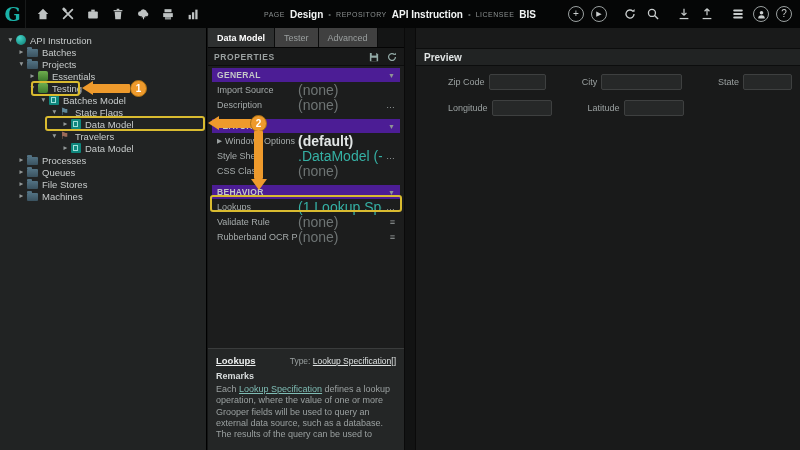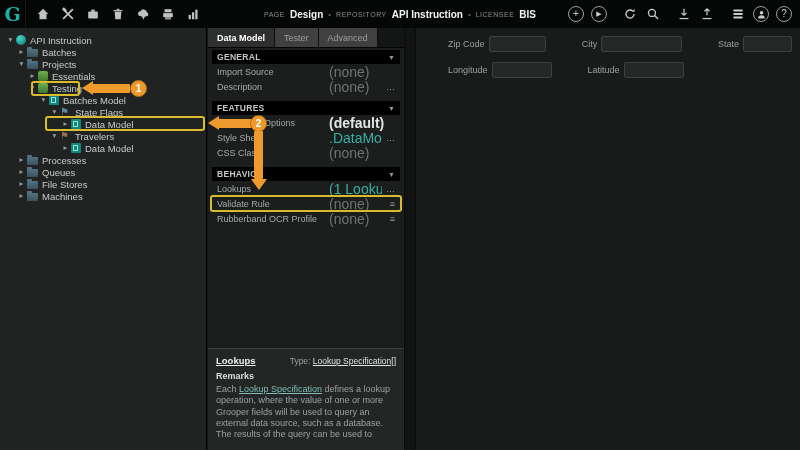--- a/index.html
+++ b/index.html
@@ -50,26 +50,26 @@
   .tl{white-space:nowrap;color:#c8cccc;font-size:9.5px;}
 
   
   .tabs{height:20px;display:flex;background:#141515;border-bottom:1px solid #040404;}
   .tab{padding:0 9px;display:flex;align-items:center;font-size:9px;color:#9a9f9f;background:#404040;border-right:1px solid #0b0c0c;}
   .tab.active{background:#2e3030;color:#fff;font-weight:bold;}
   .props-bar{height:18px;background:#181919;display:flex;align-items:center;padding:0 6px;border-bottom:1px solid #0c0d0d;}
   .props-title{font-size:8.5px;font-weight:bold;letter-spacing:.6px;color:#9aa0a0;}
   .props-icons{margin-left:auto;display:flex;gap:6px;align-items:center;}
   .prop-grid{padding:2px 4px 0 4px;}
-  .sec-hdr{height:14px;background:#000000;display:flex;align-items:center;padding:0 5px;margin-top:7px;}
+  .sec-hdr{height:14px;background:#4c1d95;display:flex;align-items:center;padding:0 5px;margin-top:7px;}
   .sec-hdr:first-child{margin-top:0;}
   .sec-label{font-size:8.5px;font-weight:bold;color:#c4c8c8;letter-spacing:.3px;}
   .sec-chev{margin-left:auto;font-size:7px;color:#8f9494;}
   .prop-row{height:15px;display:flex;align-items:center;padding:0 5px;}
-  .prop-name{width:112px;flex:none;display:flex;align-items:center;font-size:9px;color:#a5abab;white-space:nowrap;overflow:hidden;}
+  .prop-name{width:81px;flex:none;display:flex;align-items:center;font-size:9px;color:#a5abab;white-space:nowrap;overflow:hidden;}
   .prop-exp{font-size:6.5px;color:#9aa0a0;margin-right:3px;}
   .prop-value{flex:1;font-size:14px;white-space:nowrap;overflow:hidden;}
   .v-dim{color:#6e7474;}
   .v-bold{color:#e2e6e6;font-weight:bold;}
   .v-link{color:#35b0a4;}
   .prop-btn{width:13px;flex:none;text-align:right;font-size:9px;color:#9aa0a0;}
 
   
   .desc-pane{position:absolute;left:0;right:0;bottom:0;height:102px;background:#242626;border-top:1px solid #3a3c3c;padding:6px 8px;overflow:hidden;}
   .desc-hdr{display:flex;justify-content:space-between;align-items:baseline;margin-bottom:5px;}
@@ -285,20 +285,38 @@
       </div>
   </div>
 
   <div class="middle-panel">
     <div class="tabs">
         <div class="tab active">Data Model</div>
         <div class="tab">Tester</div>
         <div class="tab">Advanced</div>
       </div>
 
+    <div class="props-bar">
+      <span class="props-title">PROPERTIES</span>
+      <span class="props-icons">
+        <span>
+          <svg width="12" height="12" viewBox="0 0 16 16">
+              <path d="M2.5 2.5h9l2 2v9h-11z" fill="#93aba7"></path>
+              <rect x="5" y="2.5" width="6" height="3.6" fill="#181919"></rect>
+              <rect x="4.5" y="9" width="7" height="4.5" fill="#181919"></rect>
+            </svg>
+        </span>
+        <span>
+          <svg width="12" height="12" viewBox="0 0 16 16">
+              <path d="M12.6 8A4.6 4.6 0 1111.2 4.7" fill="none" stroke="#93aba7" stroke-width="1.6"></path>
+              <path d="M13.2 2.2v3.2h-3.2z" fill="#93aba7"></path>
+            </svg>
+        </span>
+      </span>
+    </div>
 
     <div class="prop-grid">
         <div class="sec-hdr">
           <span class="sec-label">GENERAL</span>
           <span class="sec-chev">▼</span>
         </div>
         <div class="prop-row">
           <span class="prop-name">
             <span>Import Source</span>
           </span>
@@ -371,20 +389,21 @@
         </span>
       </div>
       <div class="remarks-title">Remarks</div>
       <div class="desc-body"><span>Each </span><span class="desc-link">Lookup Specification</span><span> defines a lookup operation, where the value of one or more Grooper fields will be used to query an external data source, such as a database. The results of the query can be used to</span></div>
     </div>
   </div>
 
   <div class="splitter"></div>
 
   <div class="right-panel">
+    <div class="preview-hdr">Preview</div>
     <div class="preview-body">
       <div class="form-row">
         <span class="f-label">Zip Code</span>
         <span class="f-input w68"></span>
         <span class="f-label">City</span>
         <span class="f-input w96"></span>
         <span class="f-label">State</span>
         <span class="f-input w58"></span>
       </div>
       <div class="form-row">

